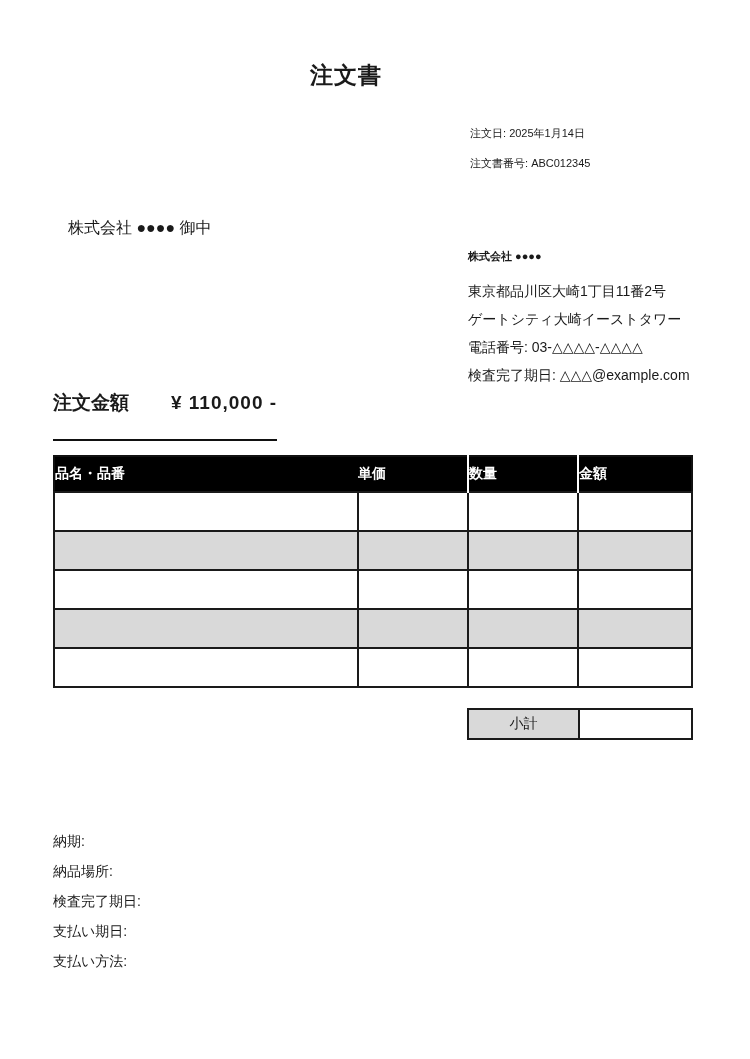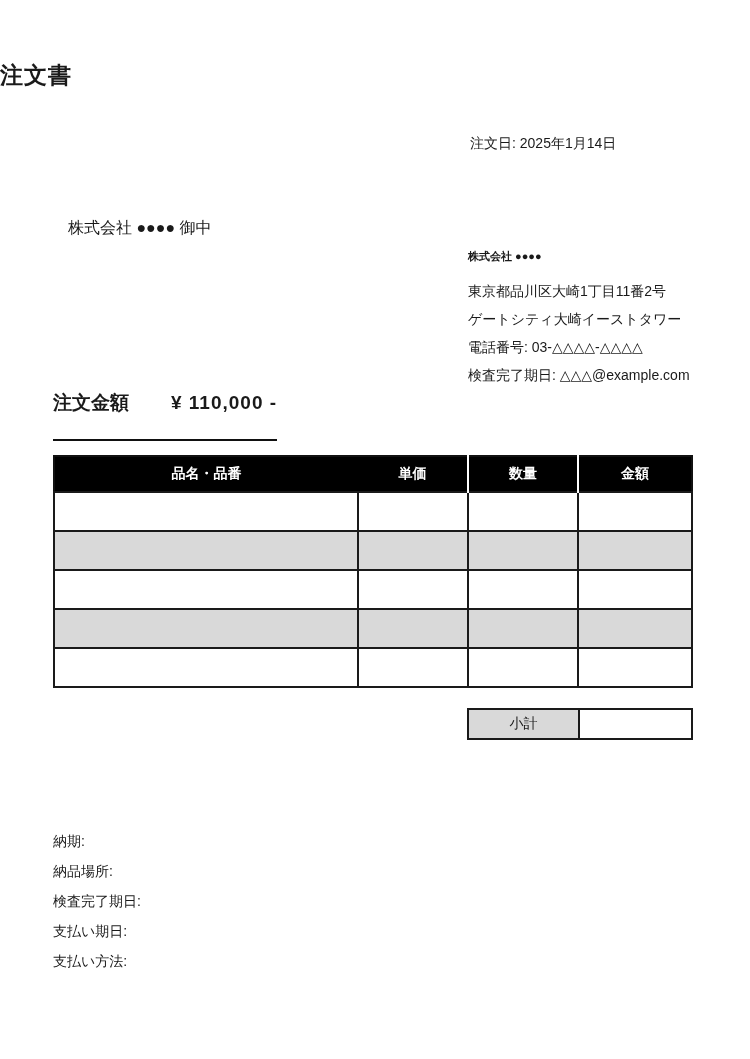--- a/index.html
+++ b/index.html
@@ -10,30 +10,30 @@
     position: relative;
     font-family: "Liberation Sans", "DejaVu Sans", sans-serif;
     color: #1a1a1a;
     overflow: hidden;
   }
 
   .doc-title {
     position: absolute;
     top: 60px; left: 0;
     width: 692px;
-    text-align: left;
+    text-align: center;
     font-size: 23px;
     font-weight: bold;
     letter-spacing: 1px;
   }
 
   .meta-block {
     position: absolute;
-    left: 470px; top: 128px;
-    font-size: 14px;
+    left: 470px; top: 118px;
+    font-size: 11px;
     line-height: 30px;
   }
 
   .recipient-block {
     position: absolute;
     left: 68px; top: 218px;
     font-size: 16px;
   }
 
   .sender-block {
@@ -65,21 +65,21 @@
     left: 53px; top: 455px;
     width: 638px;
     border: 2px solid #111111;
   }
   .items-table th {
     background: #000000;
     color: #ffffff;
     font-size: 14px;
     font-weight: bold;
     height: 36px;
-    text-align: center;
+    text-align: left;
     vertical-align: middle;
     border: none;
   }
   .items-table th.sep-left { border-left: 2px solid #ffffff; margin-left: 48px; }
   .items-table td {
     height: 39px;
     border: 2px solid #1a1a1a;
     background: #ffffff;
   }
   .items-table tr.alt td { background: #d9d9d9; }
@@ -111,20 +111,21 @@
     line-height: 30px;
   }
 </style>
 </head>
 <body>
 
 <h1 class="doc-title">注文書</h1>
 
 <div class="meta-block">
   <div><span>注文日: </span><span>2025年1月14日</span></div>
+  <div><span>注文書番号: </span><span>ABC012345</span></div>
 </div>
 
 <div class="recipient-block">株式会社 ●●●● 御中</div>
 
 <div class="sender-block">
   <div class="sender-name">株式会社 ●●●●</div>
   <div class="sender-line">東京都品川区大崎1丁目11番2号</div>
   <div class="sender-line">ゲートシティ大崎イーストタワー</div>
   <div class="sender-line"><span>電話番号: </span><span>03-△△△△-△△△△</span></div>
   <div class="sender-line"><span>検査完了期日: </span><span>△△△@example.com</span></div>

